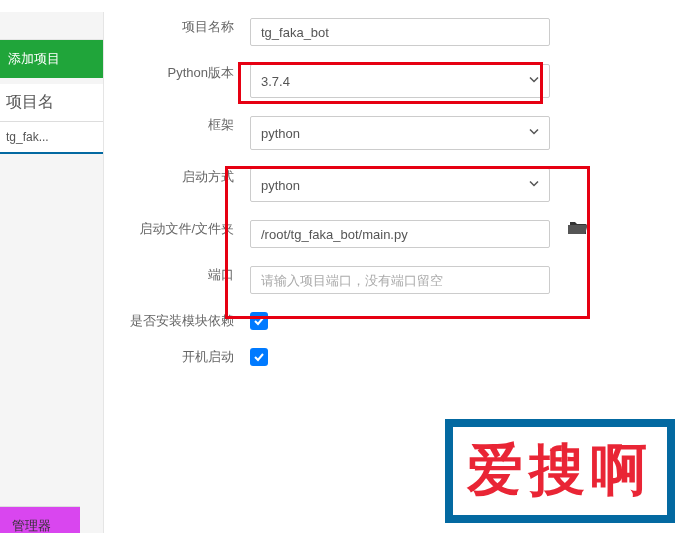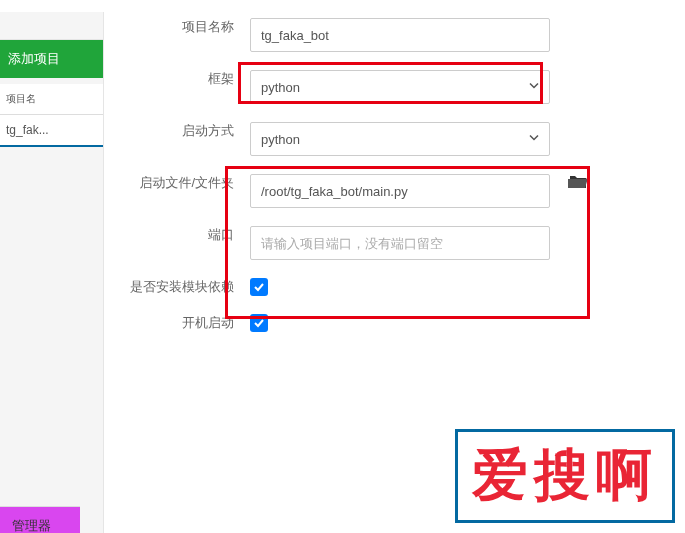--- a/index.html
+++ b/index.html
@@ -36,21 +36,21 @@
       overflow: hidden;
     }
     .sidebar-search-row {
       display: flex;
       border-bottom: 1px solid #ddd;
       background: #fff;
       margin-top: 6px;
     }
     .sidebar-header {
       padding: 8px 6px;
-      font-size: 10px;
+      font-size: 16px;
       color: #555;
       background: #fff;
       border-bottom: 1px solid #eee;
     }
     .sidebar-item {
       padding: 8px 6px;
       font-size: 12px;
       color: #555;
       background: #fff;
       border-bottom: 2px solid #0369a1;
@@ -83,21 +83,21 @@
       position: relative;
     }
     .form-label {
       width: 130px;
       text-align: right;
       padding-right: 16px;
       color: #666;
       font-size: 13px;
     }
     .form-input {
-      height: 34px;
+      height: 28px;
       border: 1px solid #ccc;
       border-radius: 2px;
       padding: 4px 10px;
       font-size: 13px;
       color: #555;
       width: 300px;
       background: #fff;
     }
     .form-input::placeholder { color: #aaa; }
     .form-select {
@@ -151,21 +151,21 @@
     }
     .notes li {
       margin-bottom: 10px;
       list-style: disc;
       margin-left: 18px;
     }
     .watermark {
       position: absolute;
       right: 10px;
       bottom: 10px;
-      border: 3px solid #0369a1;
+      border: 8px solid #0369a1;
       padding: 6px 14px;
       background: rgba(255,255,255,0.3);
       pointer-events: none;
     }
     .watermark-text {
       font-family: "STKaiti", "KaiTi", serif;
       font-size: 56px;
       font-weight: bold;
       color: #e60012;
       letter-spacing: 6px;
@@ -186,20 +186,31 @@
 </div>
 
 <div class="main">
 
   <div class="form-row">
     <div class="form-label">项目名称</div>
     <input class="form-input" value="tg_faka_bot" style="">
   </div>
 
 
+  <div class="form-row">
+    <div class="form-label">Python版本</div>
+    <div class="select-wrap">
+      <input class="form-select" readonly="" value="3.7.4" style="">
+      <span class="select-chevron">
+        <svg width="12" height="12" viewBox="0 0 12 12">
+            <path d="M2 4l4 4 4-4" stroke="#555" stroke-width="1.5" fill="none"></path>
+          </svg>
+      </span>
+    </div>
+  </div>
 
   <div class="form-row">
     <div class="form-label">框架</div>
     <div class="select-wrap">
       <input class="form-select" readonly="" value="python" style="">
       <span class="select-chevron">
         <svg width="12" height="12" viewBox="0 0 12 12">
             <path d="M2 4l4 4 4-4" stroke="#555" stroke-width="1.5" fill="none"></path>
           </svg>
       </span>

